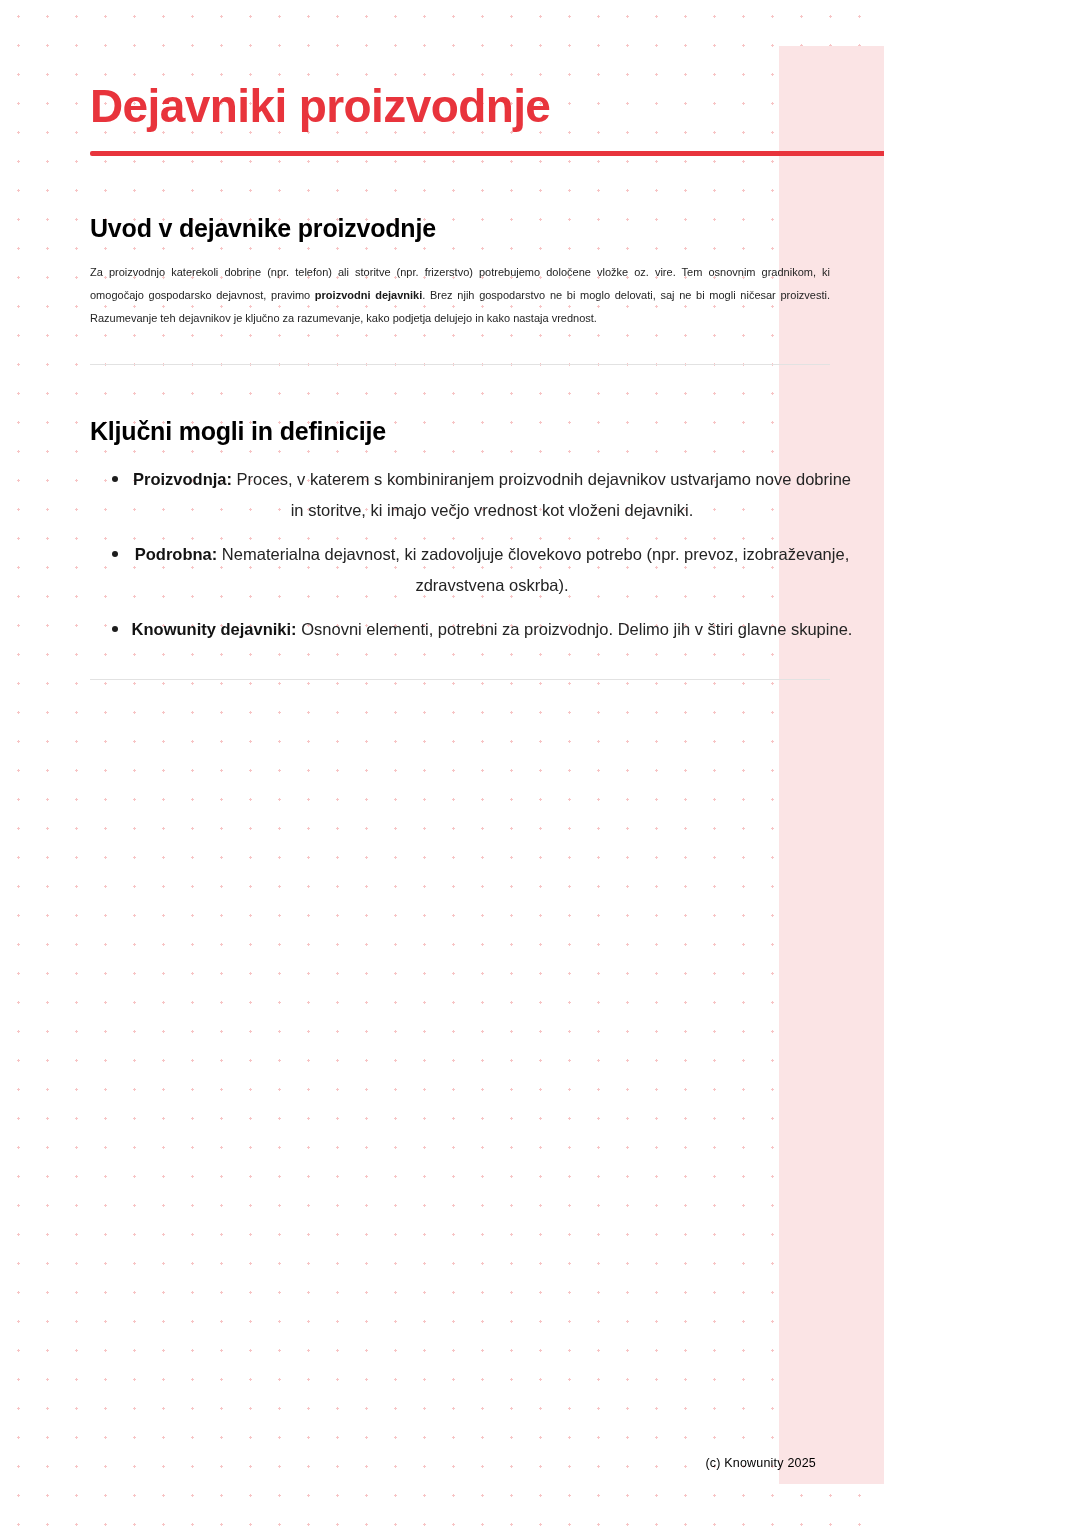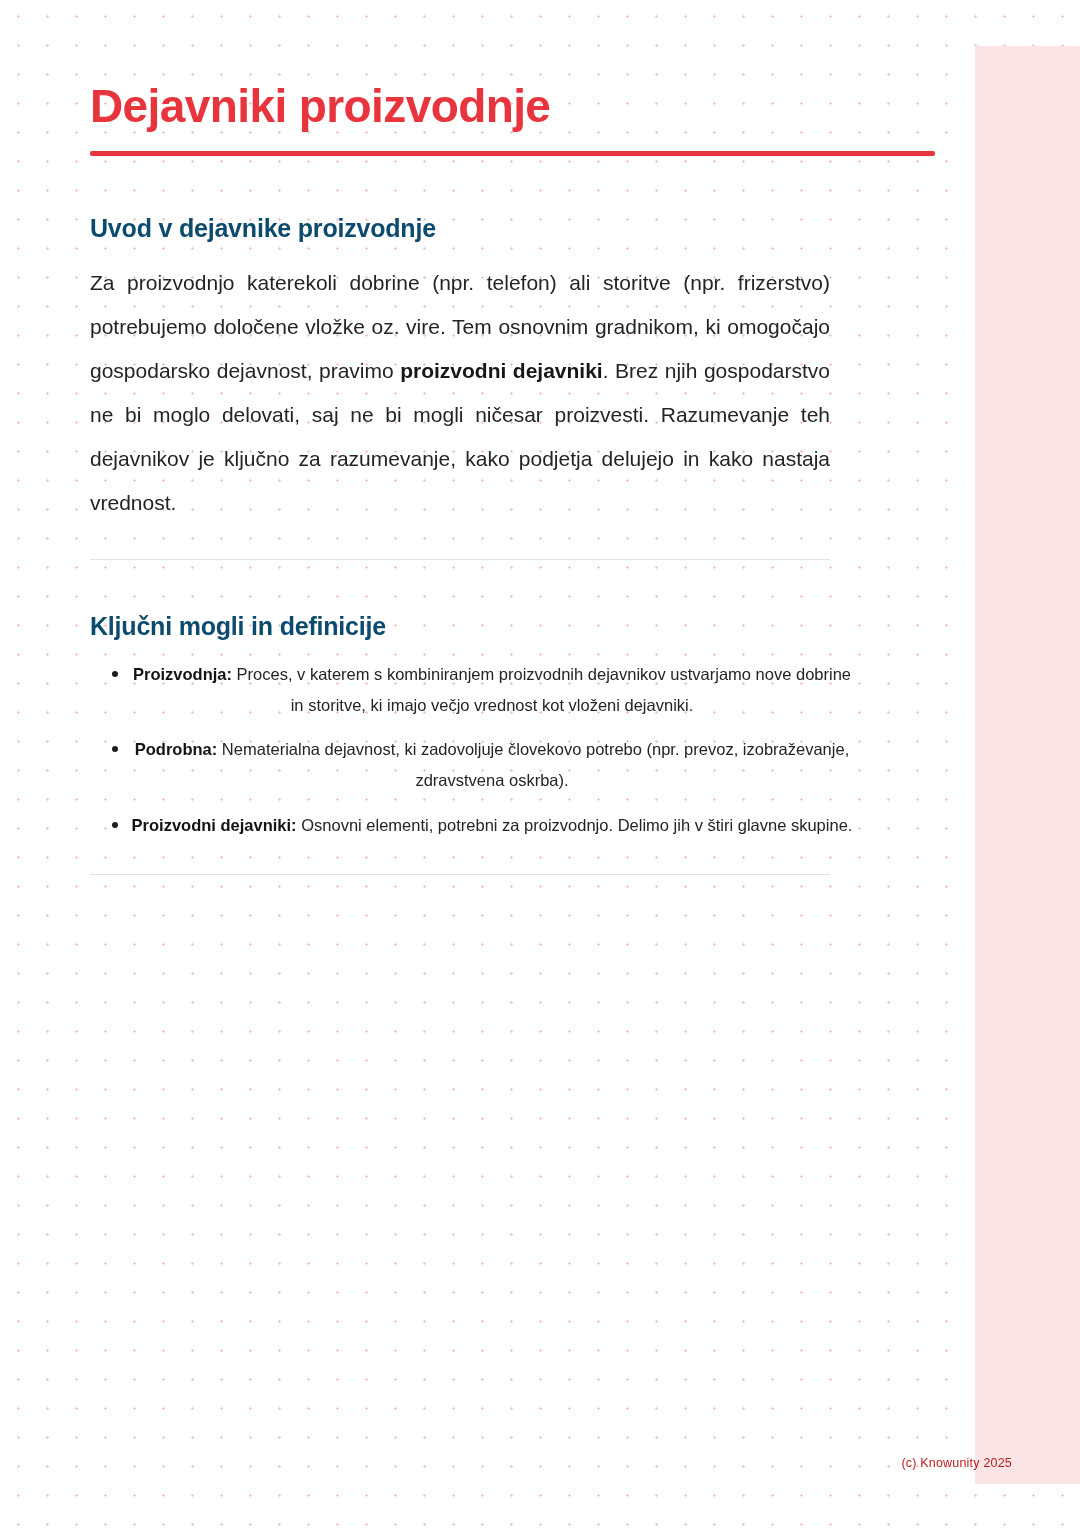--- a/index.html
+++ b/index.html
@@ -2,21 +2,21 @@
 <html lang="sl"><head>
 <meta charset="utf-8">
 <style>
   html, body {
     margin: 0;
     padding: 0;
     background: #ffffff;
   }
   .page {
     position: relative;
-    width: 1080px;
+    width: 884px;
     height: 1528px;
     background: #ffffff;
     overflow: hidden;
     font-family: "Liberation Sans", sans-serif;
   }
   
   .dot-grid {
     position: absolute;
     inset: 0;
     background-image: radial-gradient(circle, rgba(229,60,63,0.30) 1.1px, transparent 1.2px);
@@ -58,30 +58,30 @@
   .title-rule {
     margin-top: 18px;
     height: 5px;
     background: #e8343c;
     width: 845px;
     border-radius: 2px;
   }
   h2.section {
     font-size: 25px;
     font-weight: bold;
-    color: #0c4a6e;
+    color: #000000;
     margin: 0;
     letter-spacing: -0.2px;
   }
   .sec-intro { margin-top: 58px; }
   .sec-keyterms { margin-top: 52px; }
   .sec-detail { margin-top: 50px; }
 
   p.body {
-    font-size: 21px;
+    font-size: 11px;
     line-height: 2.1;
     color: #242424;
     margin: 18px 0 0 0;
     text-align: justify;
     width: 740px;
   }
   p.body.left { text-align: left; }
   p.body b { font-weight: bold; color: #171717; }
 
   ul.terms {
@@ -120,21 +120,21 @@
     margin-top: 42px;
     font-size: 15px;
     color: #4a4a4a;
     line-height: 1;
   }
   .footer {
     position: absolute;
     right: 68px;
     bottom: 58px;
     font-size: 12.5px;
-    color: #b91c1c;
+    color: #000000;
     letter-spacing: 0.2px;
   }
 </style>
 </head>
 <body>
 
 <div class="page">
   <div class="dot-grid"></div>
   <div class="margin-band"></div>
   <div class="margin-band-line"></div>
@@ -149,21 +149,21 @@
       <p class="body" id="p-intro">Za proizvodnjo katerekoli dobrine (npr. telefon) ali storitve (npr. frizerstvo) potrebujemo določene vložke oz. vire. Tem osnovnim gradnikom, ki omogočajo gospodarsko dejavnost, pravimo <b>proizvodni dejavniki</b>. Brez njih gospodarstvo ne bi moglo delovati, saj ne bi mogli ničesar proizvesti. Razumevanje teh dejavnikov je ključno za razumevanje, kako podjetja delujejo in kako nastaja vrednost.</p>
     </div>
 
     <div class="divider"></div>
 
     <div class="sec-keyterms">
       <h2 class="section">Ključni mogli in definicije</h2>
       <ul class="terms" id="terms-list">
           <li><b>Proizvodnja:</b> Proces, v katerem s kombiniranjem proizvodnih dejavnikov ustvarjamo nove dobrine in storitve, ki imajo večjo vrednost kot vloženi dejavniki.</li>
           <li><b>Podrobna:</b> Nematerialna dejavnost, ki zadovoljuje človekovo potrebo (npr. prevoz, izobraževanje, zdravstvena oskrba).</li>
-          <li><b>Proizvodni dejavniki:</b> Osnovni elementi, potrebni za proizvodnjo. Delimo jih v štiri glavne skupine.</li>
+          <li><b>Knowunity dejavniki:</b> Osnovni elementi, potrebni za proizvodnjo. Delimo jih v štiri glavne skupine.</li>
         </ul>
     </div>
 
     <div class="divider"></div>
 
 
   </div>
 
   <div class="footer">(c) Knowunity 2025</div>
 </div>

